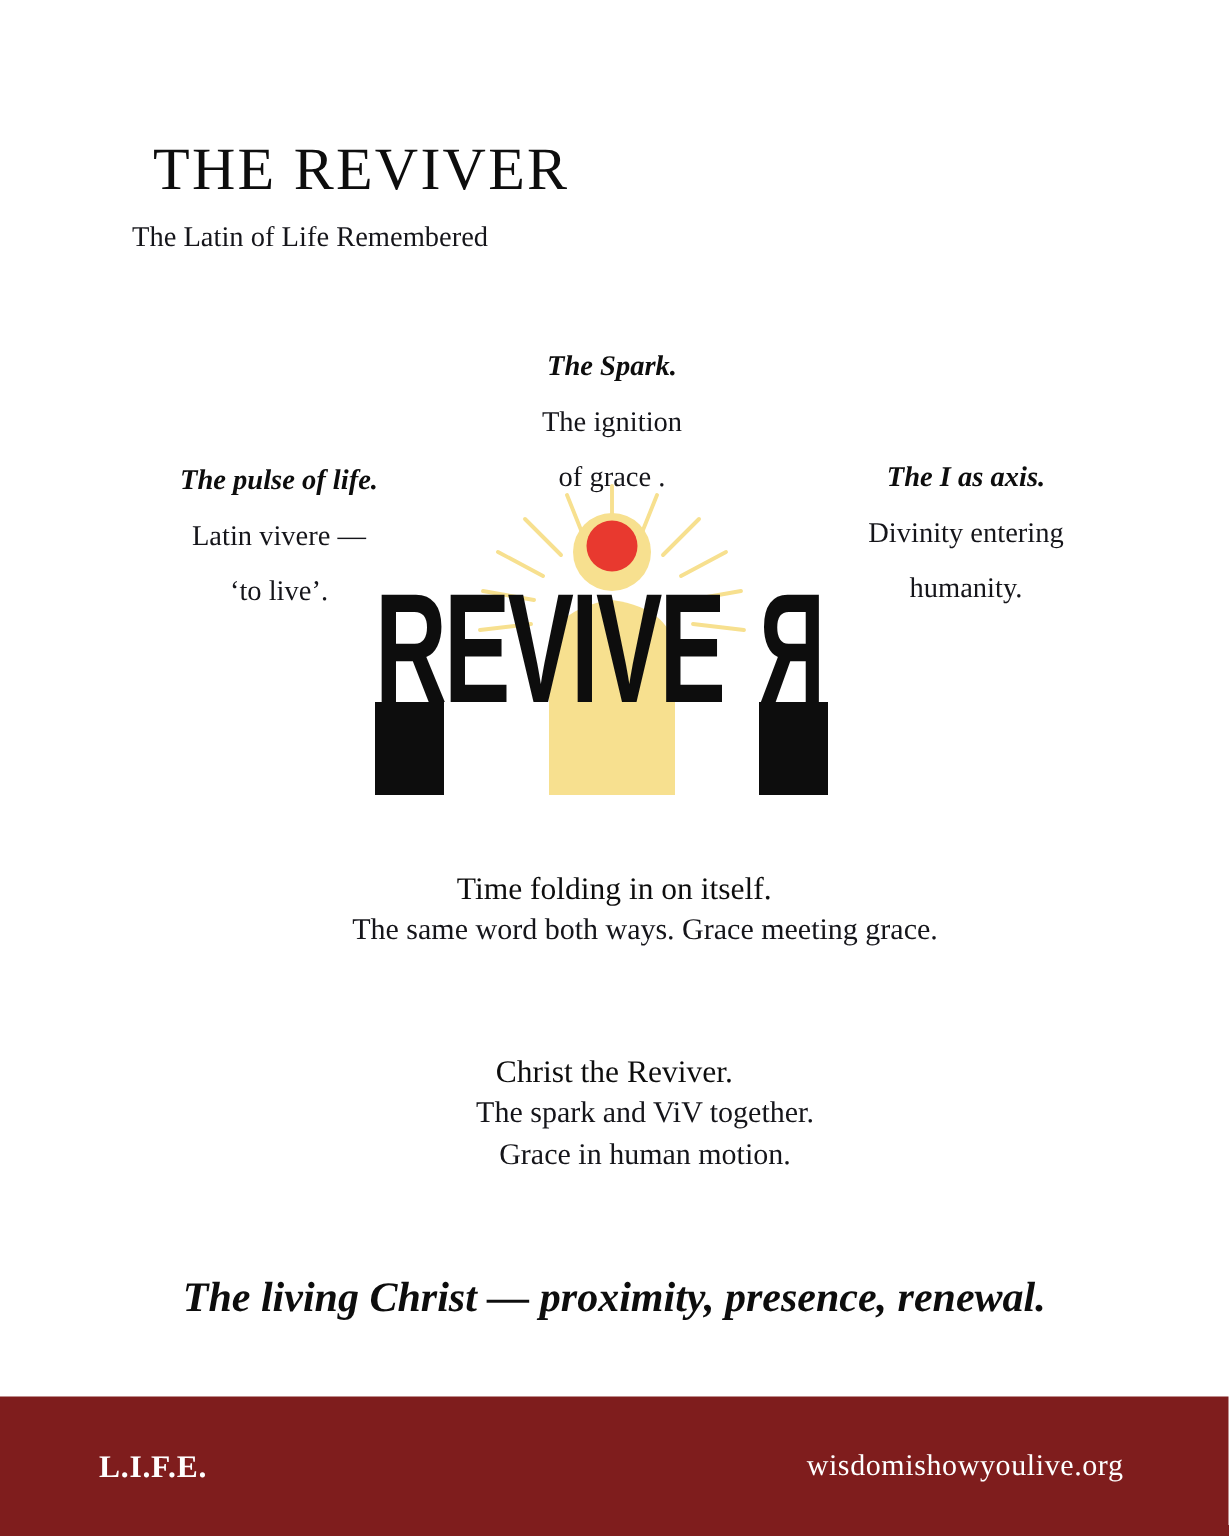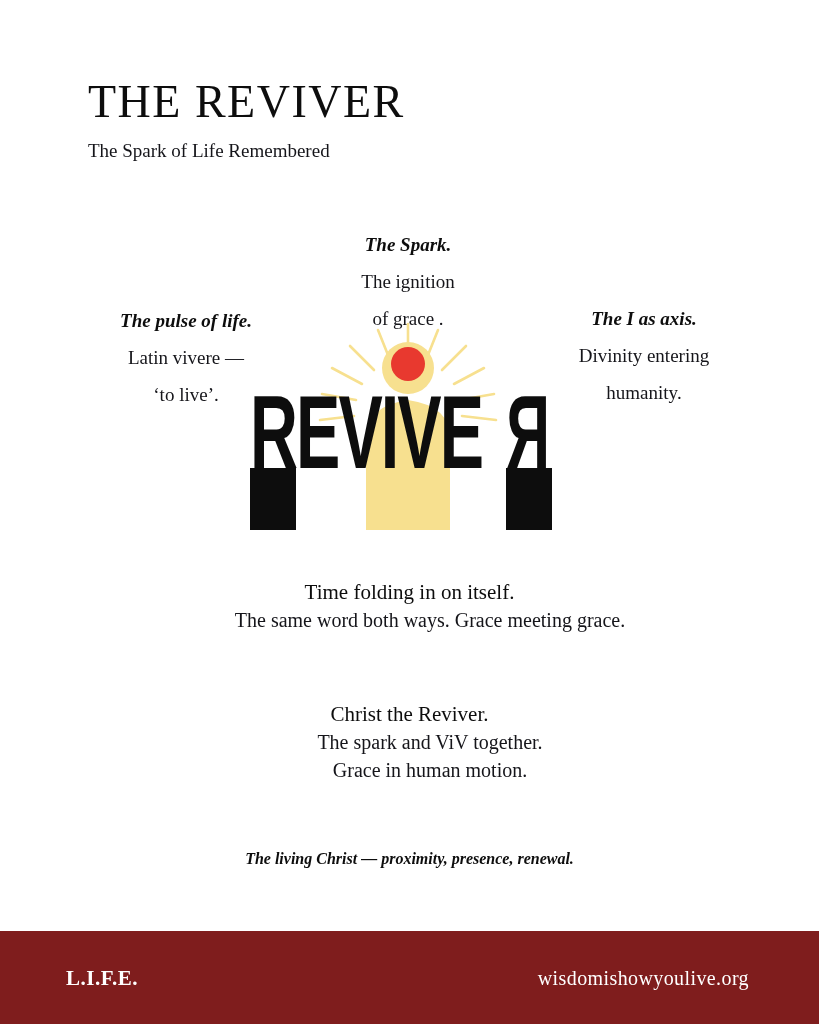--- a/index.html
+++ b/index.html
@@ -24,26 +24,26 @@
 
   
   .header {
     position: absolute;
     left: 88px;
     top: 78px;
     width: 660px;
   }
   .title {
     font-family: "Liberation Serif", serif;
-    font-size: 46px;
+    font-size: 40px;
     letter-spacing: 1.5px;
     line-height: 1.05;
     font-weight: 400;
     color: #0d0d0d;
-    margin: 0;
+    margin: 14px;
     white-space: nowrap;
   }
   .subtitle {
     font-family: "Liberation Serif", serif;
     font-size: 19px;
     color: #15151a;
     margin-top: 14px;
   }
 
   
@@ -116,21 +116,21 @@
   .block-christ { top: 700px; }
 
   .closing {
     position: absolute;
     left: 0;
     width: 819px;
     top: 850px;
     text-align: center;
     font-style: italic;
     font-weight: bold;
-    font-size: 16px;
+    font-size: 28px;
     color: #0d0d0d;
   }
 
   
   .footer {
     position: absolute;
     left: 0;
     bottom: 0;
     width: 819px;
     height: 93px;
@@ -155,21 +155,21 @@
     letter-spacing: 0.4px;
   }
 </style>
 </head>
 <body>
 
 <div class="page">
 
   <div class="header">
     <div class="title">THE REVIVER</div>
-    <div class="subtitle">The Spark of Life Remembered</div>
+    <div class="subtitle">The Latin of Life Remembered</div>
   </div>
 
   <div class="ann ann-top">
     <span class="ann-head">The Spark.</span>
     <span class="ann-line">The ignition</span>
     <span class="ann-line">of grace .</span>
   </div>
 
   <div class="ann ann-left">
     <span class="ann-head">The pulse of life.</span>

